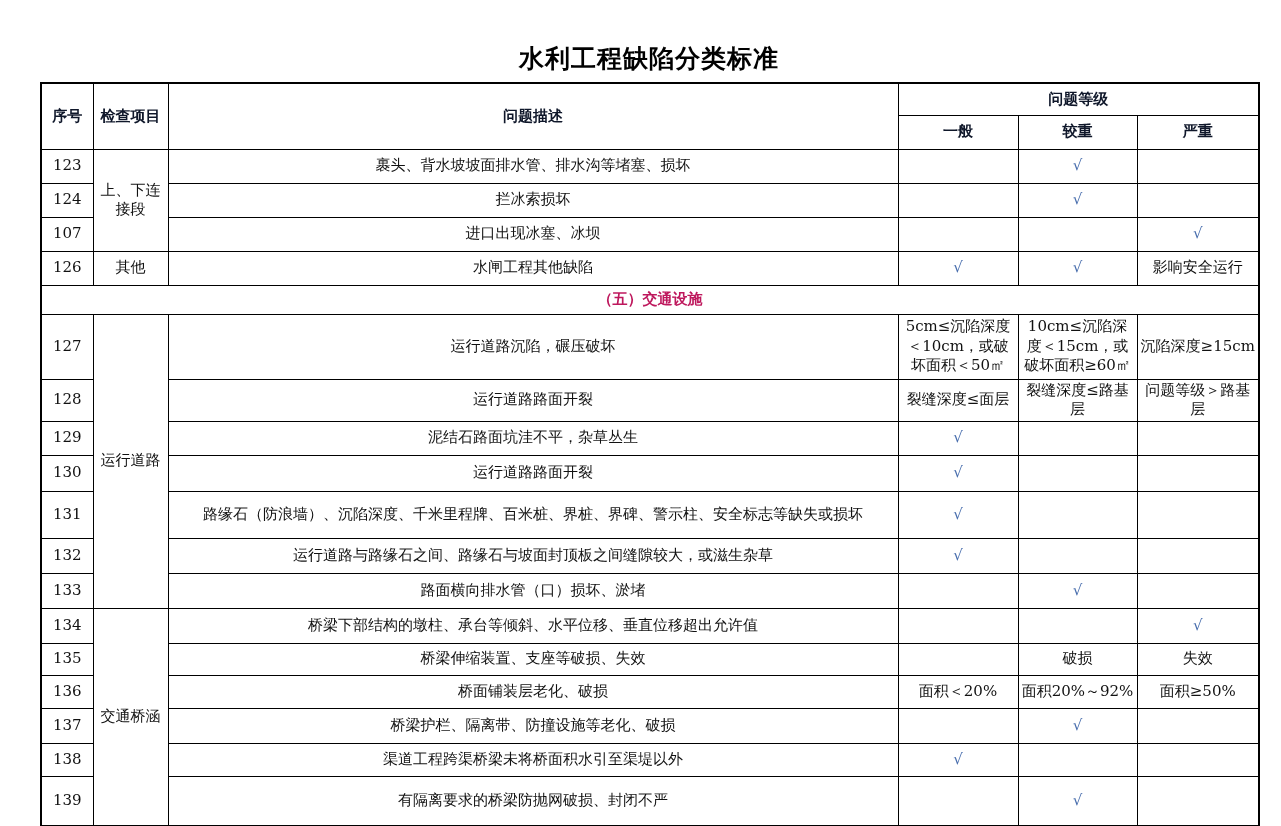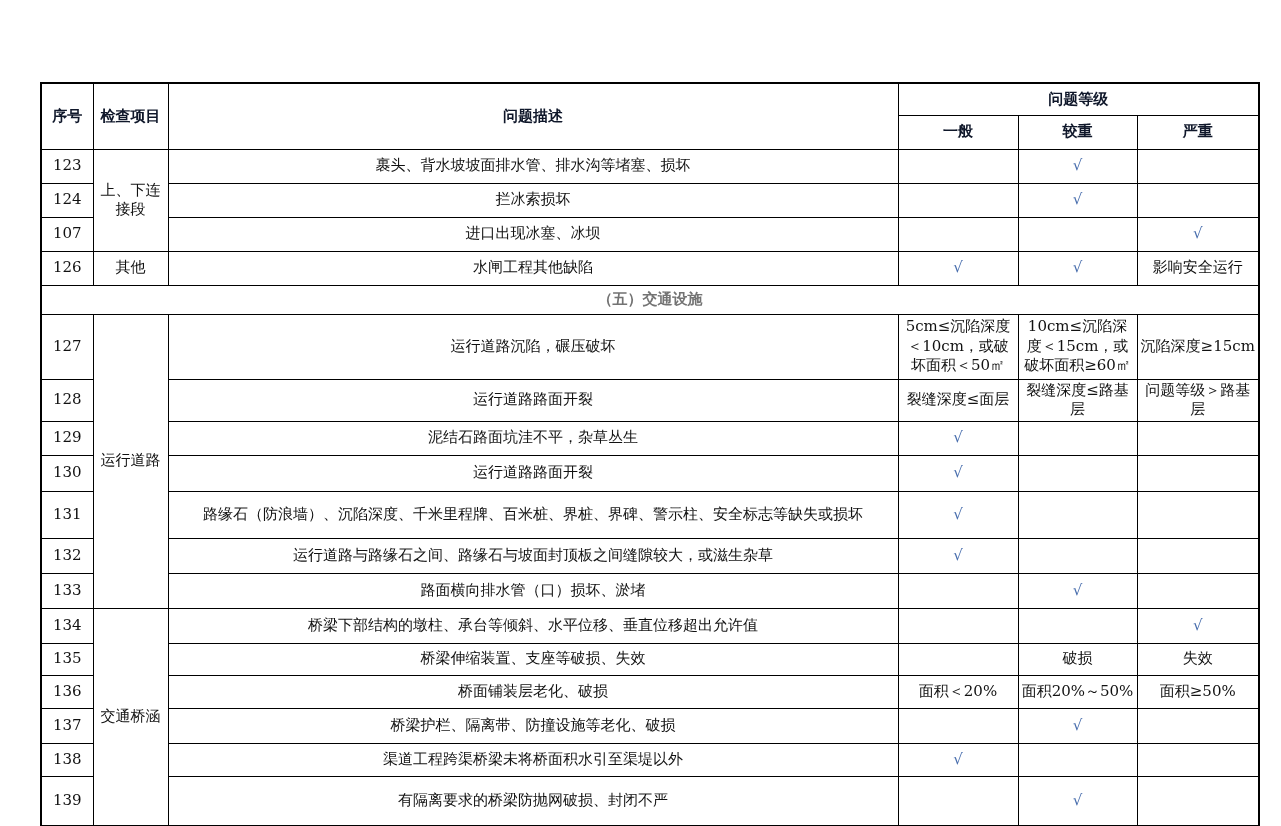--- a/index.html
+++ b/index.html
@@ -56,32 +56,33 @@
   td.crit{
     font-size:13.5px;
     line-height:1.35;
   }
   td.section-cell{
     font-family:"DejaVu Sans","Liberation Sans",sans-serif;
     font-weight:bold;
     font-size:15px;
     text-align:left;
     padding-left:8px;
-    color:#737373;
+    color:#be185d;
   }
   td.crit.check{
     color:#4a6fae;
     font-size:15px;
   }
 </style>
 </head>
 <body>
 
 <div class="page">
 
+  <h1 class="doc-title">水利工程缺陷分类标准</h1>
 
   <table class="std">
     <colgroup>
       <col style="width:52px">
         <col style="width:75px">
         <col style="width:730px">
       <col style="width:120px">
         <col style="width:119px">
         <col style="width:122px">
     </colgroup>
@@ -197,21 +198,21 @@
       <td>135</td>
       <td class="desc">桥梁伸缩装置、支座等破损、失效</td>
       <td class="crit"></td>
       <td class="crit">破损</td>
       <td class="crit">失效</td>
     </tr>
     <tr style="height:33px">
       <td>136</td>
       <td class="desc">桥面铺装层老化、破损</td>
       <td class="crit">面积＜20%</td>
-      <td class="crit">面积20%～50%</td>
+      <td class="crit">面积20%～92%</td>
       <td class="crit">面积≥50%</td>
     </tr>
     <tr style="height:35px">
       <td>137</td>
       <td class="desc">桥梁护栏、隔离带、防撞设施等老化、破损</td>
       <td class="crit"></td>
       <td class="crit check">√</td>
       <td class="crit"></td>
     </tr>
     <tr style="height:33px">

